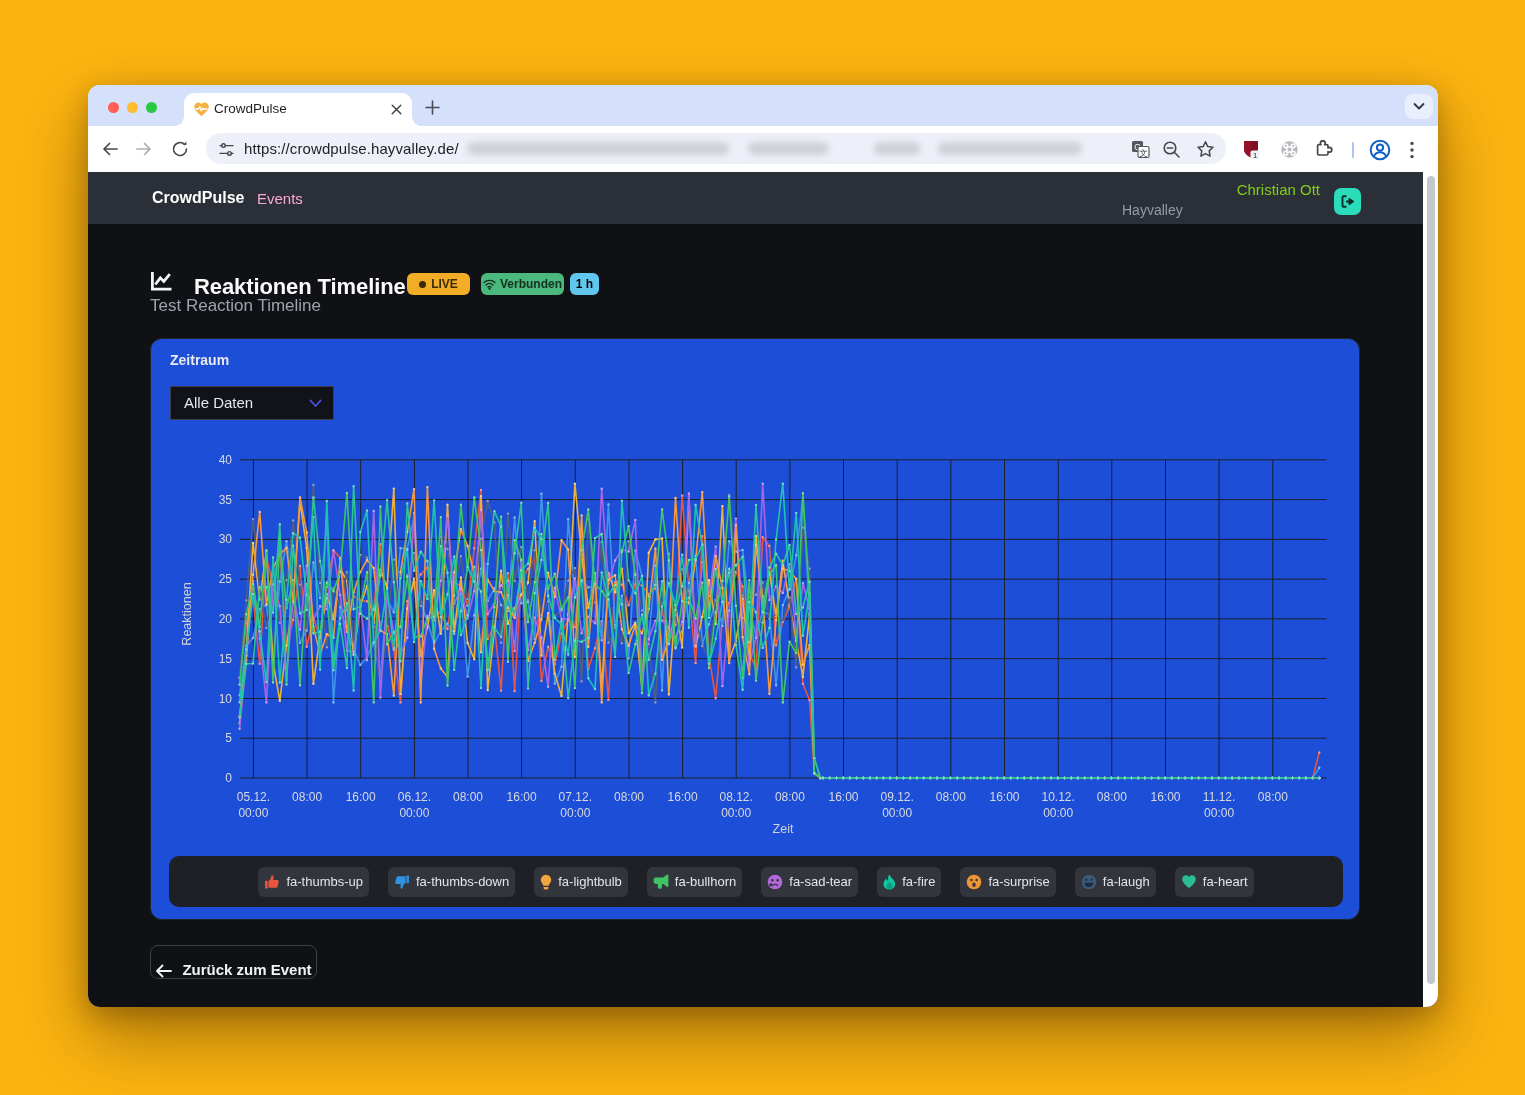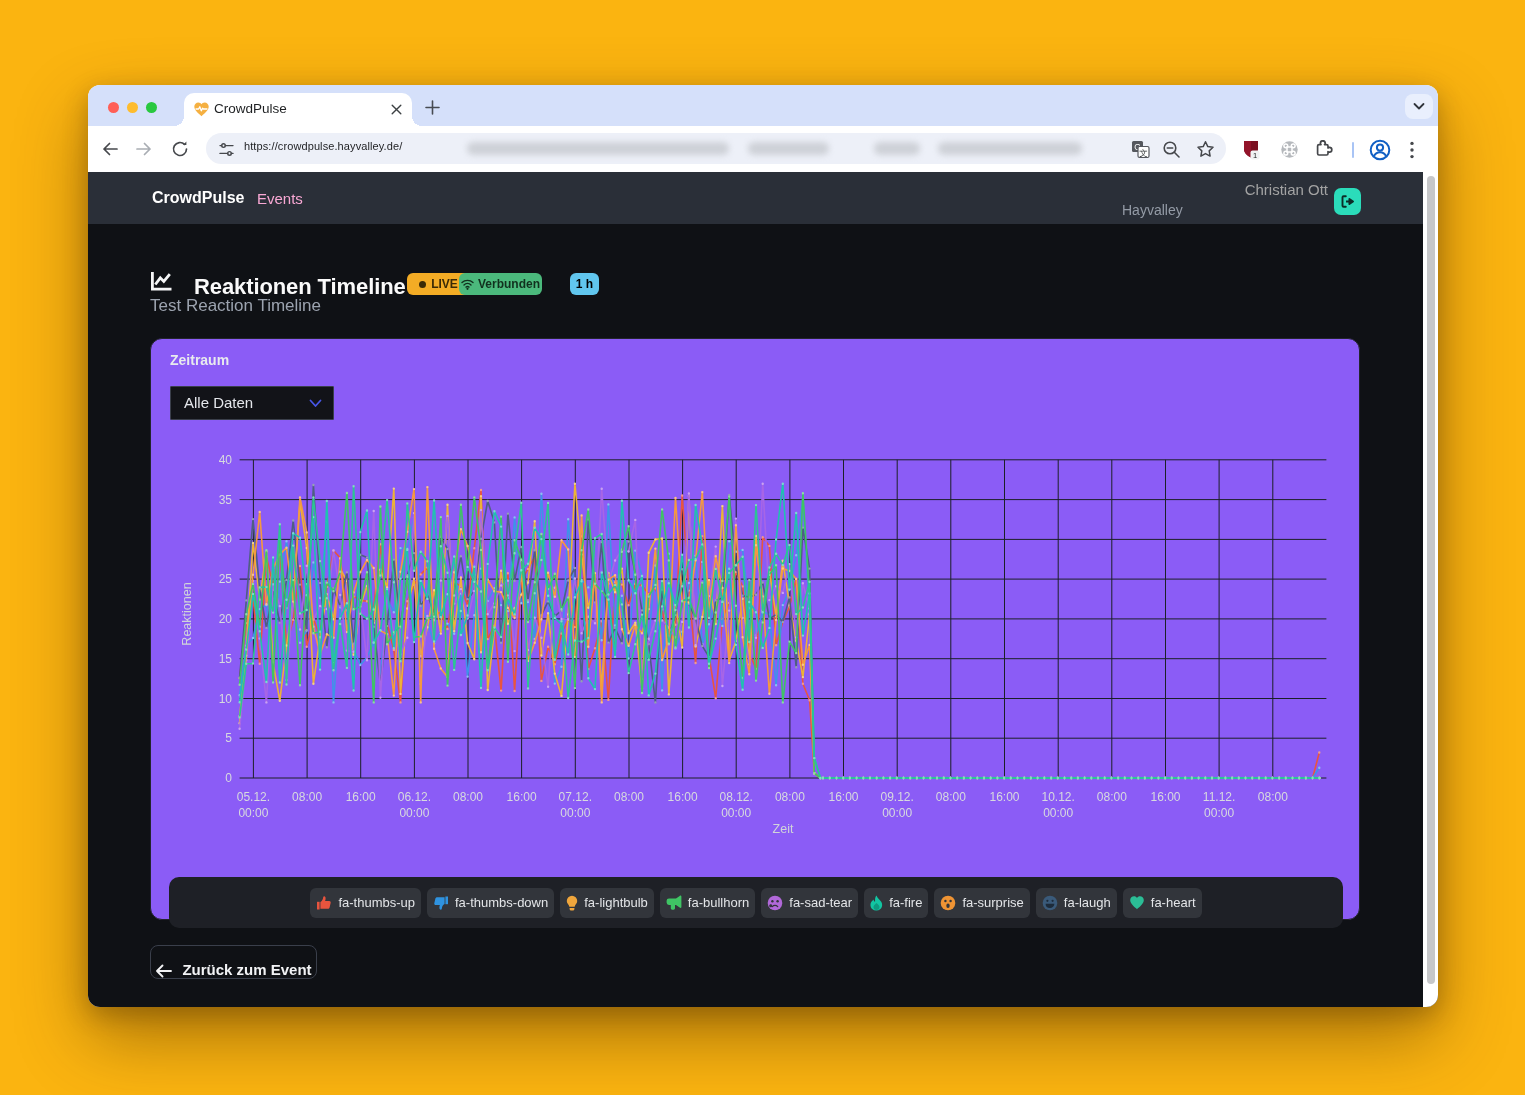--- a/index.html
+++ b/index.html
@@ -7,39 +7,39 @@
 body{width:1525px;height:1095px;background:#fbb410;font-family:"Liberation Sans",sans-serif;position:relative;overflow:hidden}
 .abs{position:absolute}
 #win{position:absolute;left:88px;top:85px;width:1350px;height:922px;border-radius:12px;box-shadow:0 30px 70px rgba(70,40,0,.45),0 8px 24px rgba(70,40,0,.3);background:#fff;overflow:hidden}
 #tabstrip{position:absolute;left:0;top:0;width:100%;height:41px;background:#d5e0fa}
 .tl{position:absolute;top:16.5px;width:11px;height:11px;border-radius:50%}
 #tab{position:absolute;left:96px;top:8px;width:228px;height:33px;background:#fff;border-radius:10px 10px 0 0}
 #tab .title{position:absolute;left:30px;top:8px;font-size:13.5px;color:#1e2022}
 #chevbtn{position:absolute;left:1317px;top:9px;width:28px;height:25px;background:#e9effd;border-radius:8px}
 #toolbar{position:absolute;left:0;top:41px;width:100%;height:46px;background:#fff}
 #pill{position:absolute;left:118px;top:7px;width:1020px;height:31px;border-radius:16px;background:#edf0f8}
-#urltext{position:absolute;left:156px;top:14px;font-size:11px;color:#1e1f22;letter-spacing:.1px}
+#urltext{position:absolute;left:156px;top:14px;font-size:15px;color:#1e1f22;letter-spacing:.1px}
 .blurseg{position:absolute;top:16px;height:13px;background:#c6c9cf;border-radius:6px;filter:blur(3px);opacity:.8}
 #content{position:absolute;left:0;top:87px;width:100%;height:835px;background:#0f1115}
 #scrollbar{position:absolute;right:0;top:0;width:15px;height:835px;background:#fff}
 #thumb{position:absolute;left:4px;top:4px;width:8px;height:808px;background:#c6c7c9;border-radius:4px}
 #navbar{position:absolute;left:0;top:0;width:1335px;height:52px;background:#2a2f38}
 #navbar .brand{position:absolute;left:64px;top:17px;font-size:16px;font-weight:bold;color:#fff}
 #navbar .events{position:absolute;left:169px;top:18px;font-size:15px;color:#f9a8d4}
-#navbar .uname{position:absolute;right:95px;top:9px;font-size:15px;color:#a3a3a3;text-align:right;width:200px}
+#navbar .uname{position:absolute;right:103px;top:9px;font-size:15px;color:#84cc16;text-align:right;width:200px}
 #navbar .uorg{position:absolute;right:101px;top:30px;font-size:14px;color:#949ba6;width:200px}
 #logoutbtn{position:absolute;left:1246px;top:16px;width:27px;height:27px;background:#2bdcba;border-radius:7px}
 h1{position:absolute;left:97px;top:92px;margin:9px;font-size:22px;font-weight:bold;color:#fafafa;letter-spacing:-.1px;line-height:28px}
 #subtitle{position:absolute;left:62px;top:124px;font-size:17px;color:#9ca3af}
 .badge{position:absolute;top:101px;height:22px;border-radius:6px;font-size:12px;font-weight:bold;line-height:22px;display:flex;align-items:center;justify-content:center}
-#card{position:absolute;left:62px;top:166px;width:1210px;height:582px;background:#8b5cf6;border:1px solid #23252c;border-radius:12px;box-sizing:border-box}
+#card{position:absolute;left:62px;top:166px;width:1210px;height:582px;background:#1d4ed8;border:1px solid #23252c;border-radius:12px;box-sizing:border-box}
 #zlabel{position:absolute;left:19px;top:13px;font-size:14px;font-weight:bold;color:#e8eaee}
 #select{position:absolute;left:19px;top:47px;width:164px;height:34px;border:1px solid #3a3f4b;border-radius:1px;box-sizing:border-box;background:#121318}
 #select span{position:absolute;left:13px;top:7px;font-size:15px;color:#e5e7ec}
-#legendbar{position:absolute;left:18px;top:538px;width:1174px;height:51px;background:#1e2026;border-radius:10px;display:flex;align-items:center;justify-content:center;gap:6px}
+#legendbar{position:absolute;left:18px;top:517px;width:1174px;height:51px;background:#1e2026;border-radius:10px;display:flex;align-items:center;justify-content:center;gap:19px}
 .chip{height:30px;background:#32353b;border-radius:6px;display:flex;align-items:center;padding:0 6px;gap:6px;font-size:13px;color:#e3e5e8;white-space:nowrap}
 .chip svg{flex:0 0 auto}
 #backbtn{position:absolute;left:62px;top:773px;width:167px;height:34px;border:1px solid #3a3f4b;border-radius:8px;box-sizing:border-box;color:#f2f3f5;font-size:15px;font-weight:bold;display:flex;align-items:flex-end;justify-content:center;gap:10px}
 </style>
 </head>
 <body>
 <div id="win">
   <div id="tabstrip">
     <div class="tl" style="left:20px;background:#ff5f57"></div>
     <div class="tl" style="left:39px;background:#febc2e"></div>
@@ -148,21 +148,21 @@
           </svg>
         </div>
     </div>
     <svg class="abs" style="left:62px;top:99px" width="22" height="21" viewBox="0 0 22 21">
         <path d="M2.4 1 V18.2 H21.5" stroke="#f5f6f7" stroke-width="2.8" fill="none"></path>
         <path d="M5.3 13.5 L10.3 6.8 L13.8 10.4 L19.8 3.2" stroke="#f5f6f7" stroke-width="2.8" fill="none" stroke-linejoin="miter"></path>
       </svg>
     <h1>Reaktionen Timeline</h1>
     <div id="subtitle">Test Reaction Timeline</div>
     <div class="badge" style="left:319px;width:63px;background:#f3ac25;color:#3a2a06"><span style="width:7px;height:7px;border-radius:50%;background:#3a2a06;margin-right:5px"></span>LIVE</div>
-    <div class="badge" style="left:371px;width:83px;background:#4bb97c;color:#11301e"><svg style="margin-right:4px" width="13" height="11" viewBox="0 0 13 11">
+    <div class="badge" style="left:393px;width:83px;background:#4bb97c;color:#11301e"><svg style="margin-right:4px" width="13" height="11" viewBox="0 0 13 11">
           <path d="M1 3.6 a8 8 0 0 1 11 0 M3 5.9 a5 5 0 0 1 7 0 M5 8.1 a2.5 2.5 0 0 1 3 0" stroke="#11301e" stroke-width="1.4" fill="none" stroke-linecap="round"></path>
           <circle cx="6.5" cy="9.8" r="1.1" fill="#11301e"></circle>
         </svg>Verbunden</div>
     <div class="badge" style="left:482px;width:29px;background:#61c6ee;color:#000000">1&nbsp;h</div>
     <div id="card">
       <div id="zlabel">Zeitraum</div>
       <div id="select">
           <span>Alle Daten</span>
           <svg class="abs" style="left:138px;top:12px" width="13" height="9" viewBox="0 0 13 9">
             <path d="M1.5 1.5 L6.5 7 L11.5 1.5" stroke="#4756e6" stroke-width="1.8" fill="none" stroke-linecap="round" stroke-linejoin="round"></path>

